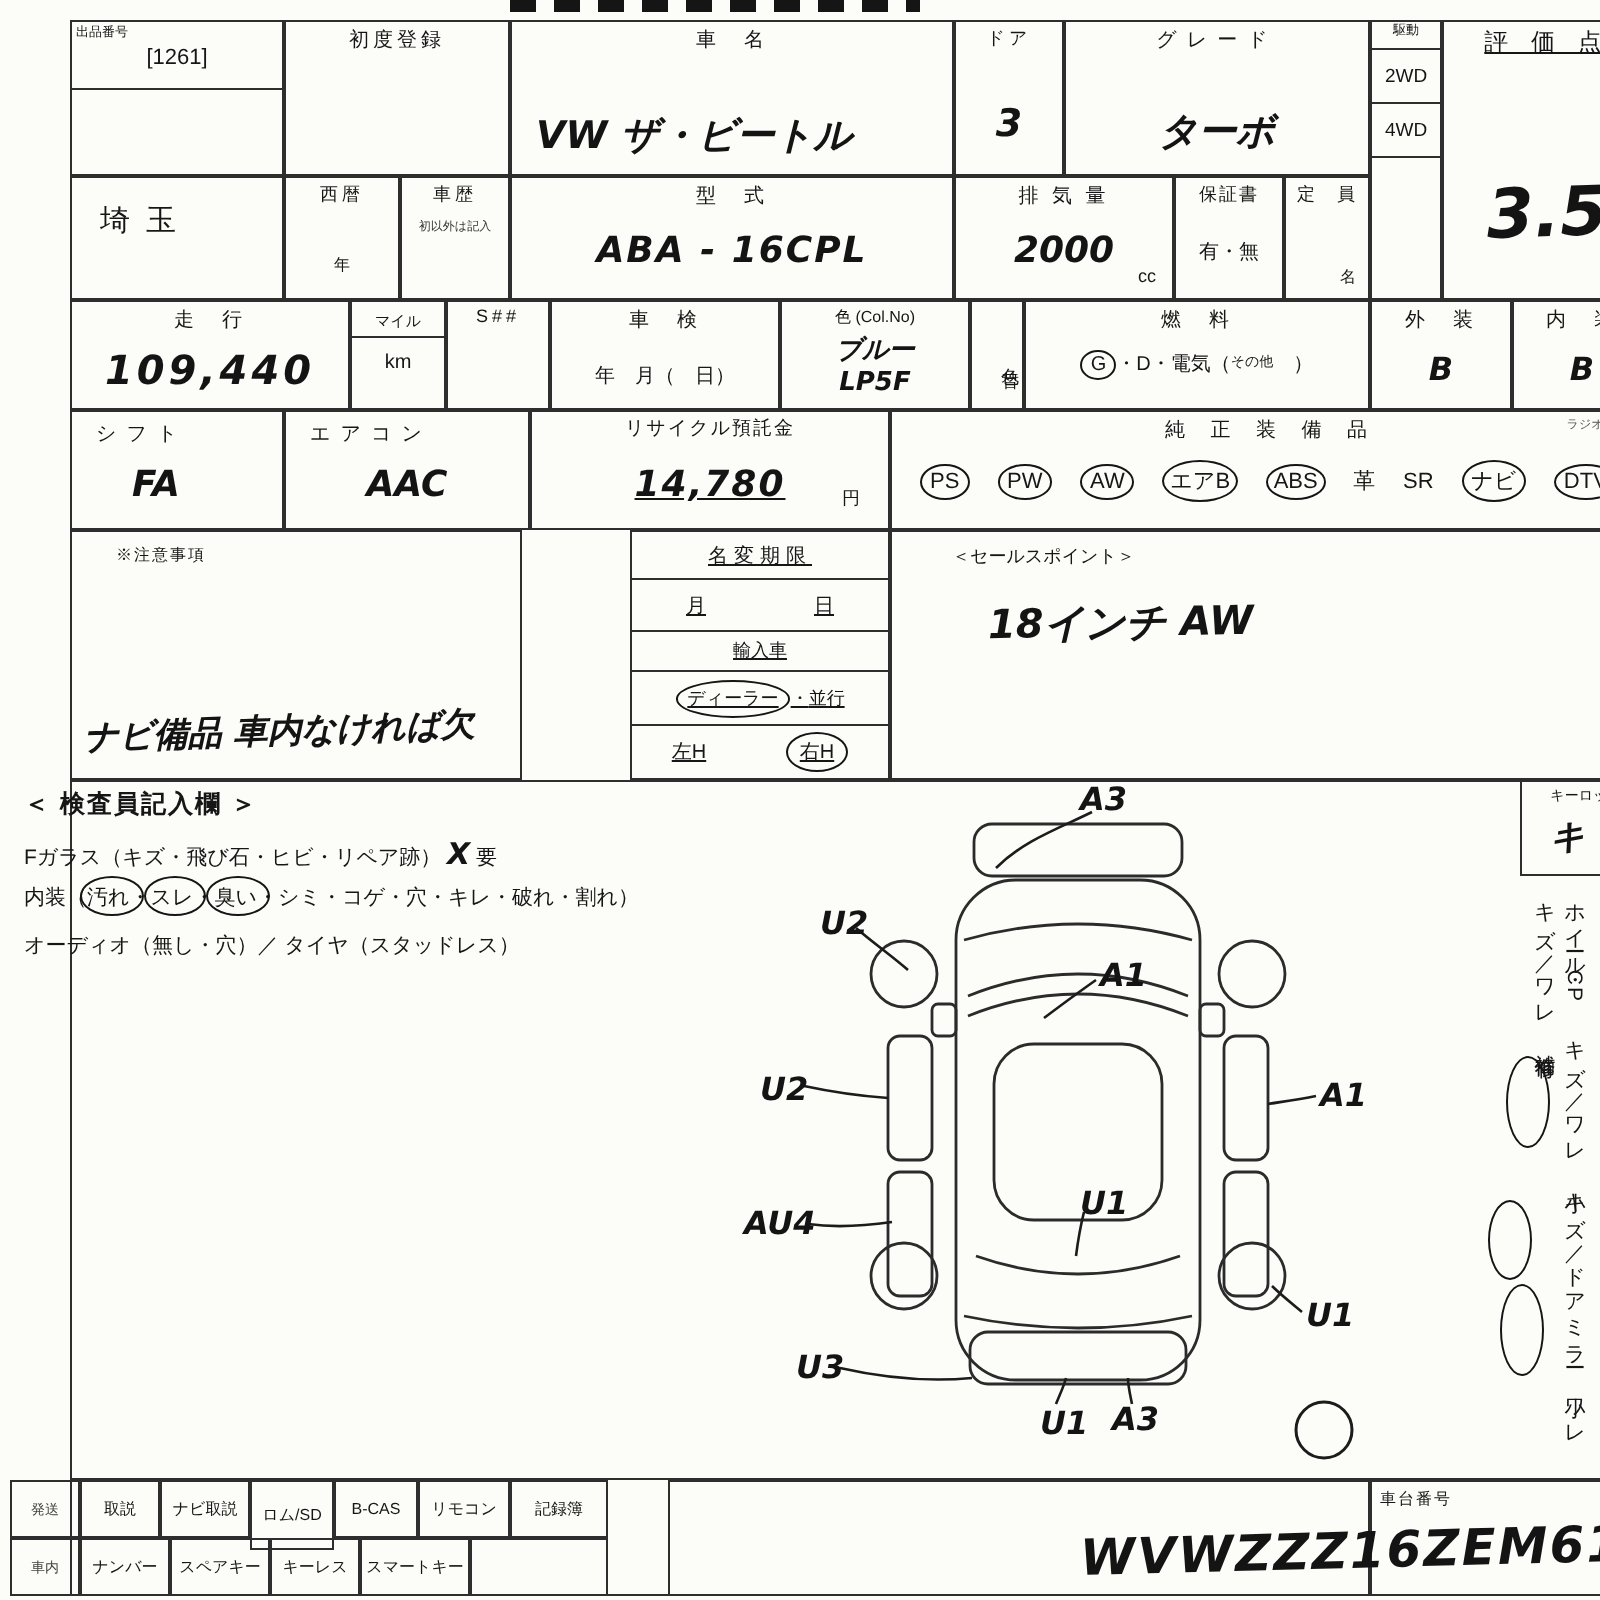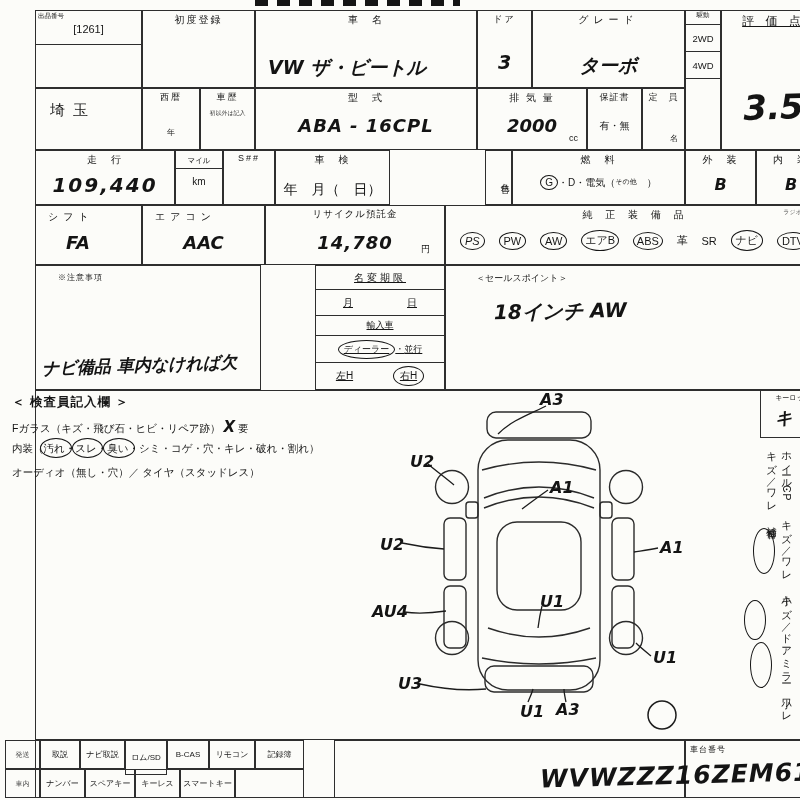--- a/index.html
+++ b/index.html
@@ -115,23 +115,28 @@
     <div style="height:18px;border-bottom:1.2px solid #2e2e2e;font-size:7.5px;text-align:center;padding-top:5px;box-sizing:border-box;">マイル</div>
     <div style="font-size:10px;text-align:center;padding-top:7px;">km</div>
   </div>
 
   <div class="cell" style="left:193px;top:150px;width:52px;height:55px;">
     <div class="clbl" style="font-size:9px;">S##</div>
   </div>
 
   <div class="cell" style="left:245px;top:150px;width:115px;height:55px;text-decoration:underline;">
     <div class="clbl">車　検</div>
-    <div class="cval" style="top:30px;font-size:14px;">年　月（　日）</div>
-  </div>
-
+    <div class="cval" style="top:30px;font-size:10px;">年　月（　日）</div>
+  </div>
+
+  <div class="cell" style="left:360px;top:150px;width:95px;height:55px;">
+    <div class="clbl" style="font-size:8px;letter-spacing:0;">色 (Col.No)</div>
+    <div class="cval hw" style="top:15px;font-size:13px;">ブルー</div>
+    <div class="cval hw" style="top:33px;font-size:13px;">LP5F</div>
+  </div>
 
   <div class="cell vert" style="left:455px;top:150px;width:27px;height:55px;font-size:9px;text-align:center;padding-left:7px;letter-spacing:2px;">色替</div>
 
   <div class="cell" style="left:482px;top:150px;width:173px;height:55px;">
     <div class="clbl">燃　料</div>
     <div class="cval" style="top:24px;font-size:10px;">
       <span class="oval-inline" style="padding:1px 4px;">G</span><span>・D・電気（</span><span class="tiny" style="vertical-align:2px;">その他</span><span>　）</span>
     </div>
   </div>
 
@@ -150,29 +155,29 @@
     <div class="nob hw" style="left:30px;top:26px;font-size:18px;">FA</div>
   </div>
 
   <div class="cell" style="left:112px;top:205px;width:123px;height:60px;">
     <div class="clbl-l">エアコン</div>
     <div class="cval hw" style="top:26px;font-size:18px;">AAC</div>
   </div>
 
   <div class="cell" style="left:235px;top:205px;width:180px;height:60px;">
     <div class="clbl" style="font-size:9.5px;letter-spacing:1px;">リサイクル預託金</div>
-    <div class="cval hw" style="top:26px;font-size:18px;letter-spacing:1px;">14,780</div>
+    <div class="cval hw" style="top:26px;font-size:18px;letter-spacing:1px;text-decoration:underline;">14,780</div>
     <div class="nob" style="right:14px;bottom:8px;font-size:9px;">円</div>
   </div>
 
   <div class="cell" style="left:415px;top:205px;width:381px;height:60px;">
     <div class="clbl" style="letter-spacing:5px;">純 正 装 備 品</div>
     <div class="nob" style="right:5px;top:2px;font-size:6px;color:#555;">ラジオ・ナビ</div>
     <div style="position:absolute;left:14px;right:16px;top:24px;display:flex;justify-content:space-between;align-items:center;font-size:11px;">
-      <span class="oval-inline" style="padding:2px 4px;font-style:italic;">PS</span>
+      <span class="oval-inline" style="padding:2px 4px;">PS</span>
       <span class="oval-inline" style="padding:2px 4px;">PW</span>
       <span class="oval-inline" style="padding:2px 4px;">AW</span>
       <span class="oval-inline" style="padding:2px 3px;">エアB</span>
       <span class="oval-inline" style="padding:2px 3px;">ABS</span>
       <span>革</span>
       <span>SR</span>
       <span class="oval-inline" style="padding:2px 4px;">ナビ</span>
       <span class="oval-inline" style="padding:2px 4px;">DTV</span>
     </div>
   </div>

